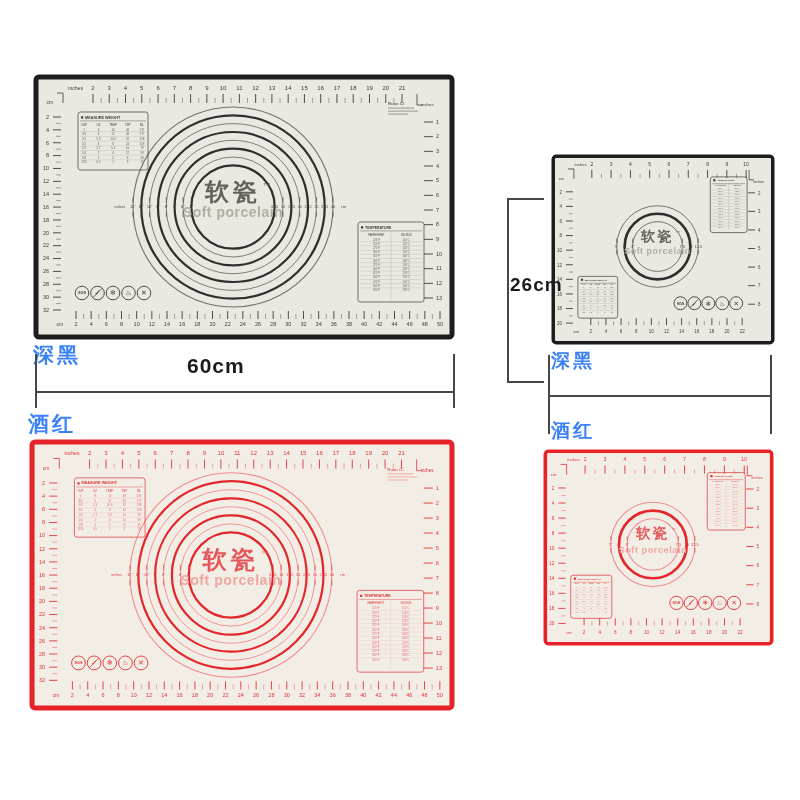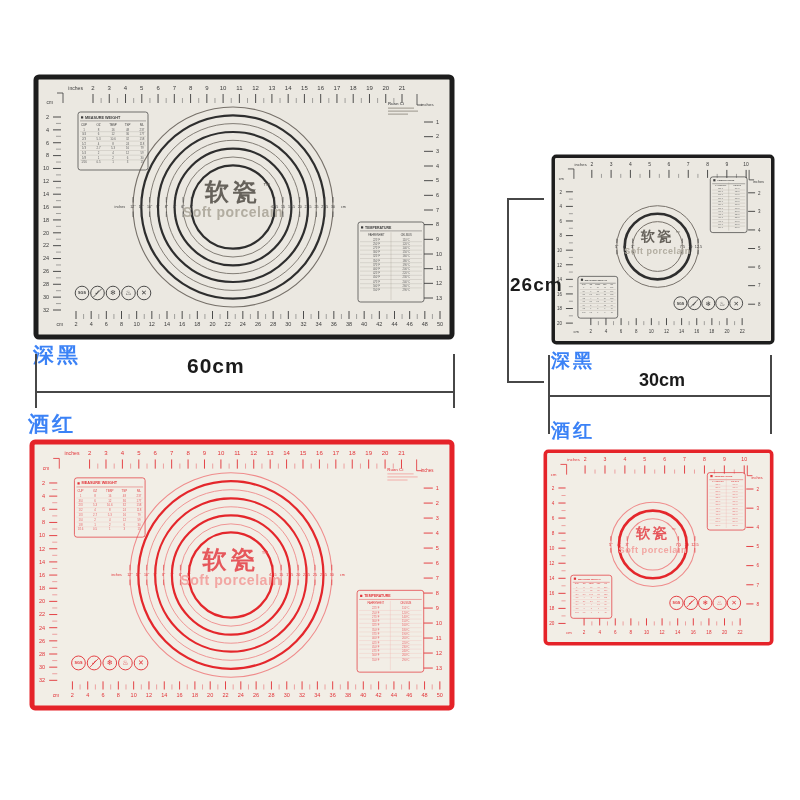--- a/index.html
+++ b/index.html
@@ -1419,21 +1419,20 @@
   </div>
 
   <div class="dim" id="dim26">
     <div class="vline"></div>
     <div class="hcap" style="top:0"></div>
     <div class="hcap" style="bottom:0"></div>
     <div class="dim-text">26cm</div>
   </div>
 
   <div class="cjk-label" id="lab-sb">深黑</div>
-  <div id="txt30">30cm</div>
 
   <div class="dim" id="dim30">
     <div class="vcap" style="left:0"></div>
     <div class="vcap" style="right:0"></div>
     <div class="hline"></div>
   </div>
 
   <div class="cjk-label" id="lab-sr">酒红</div>
   <div class="cjk-label" id="lab-lr">酒红</div>
 

